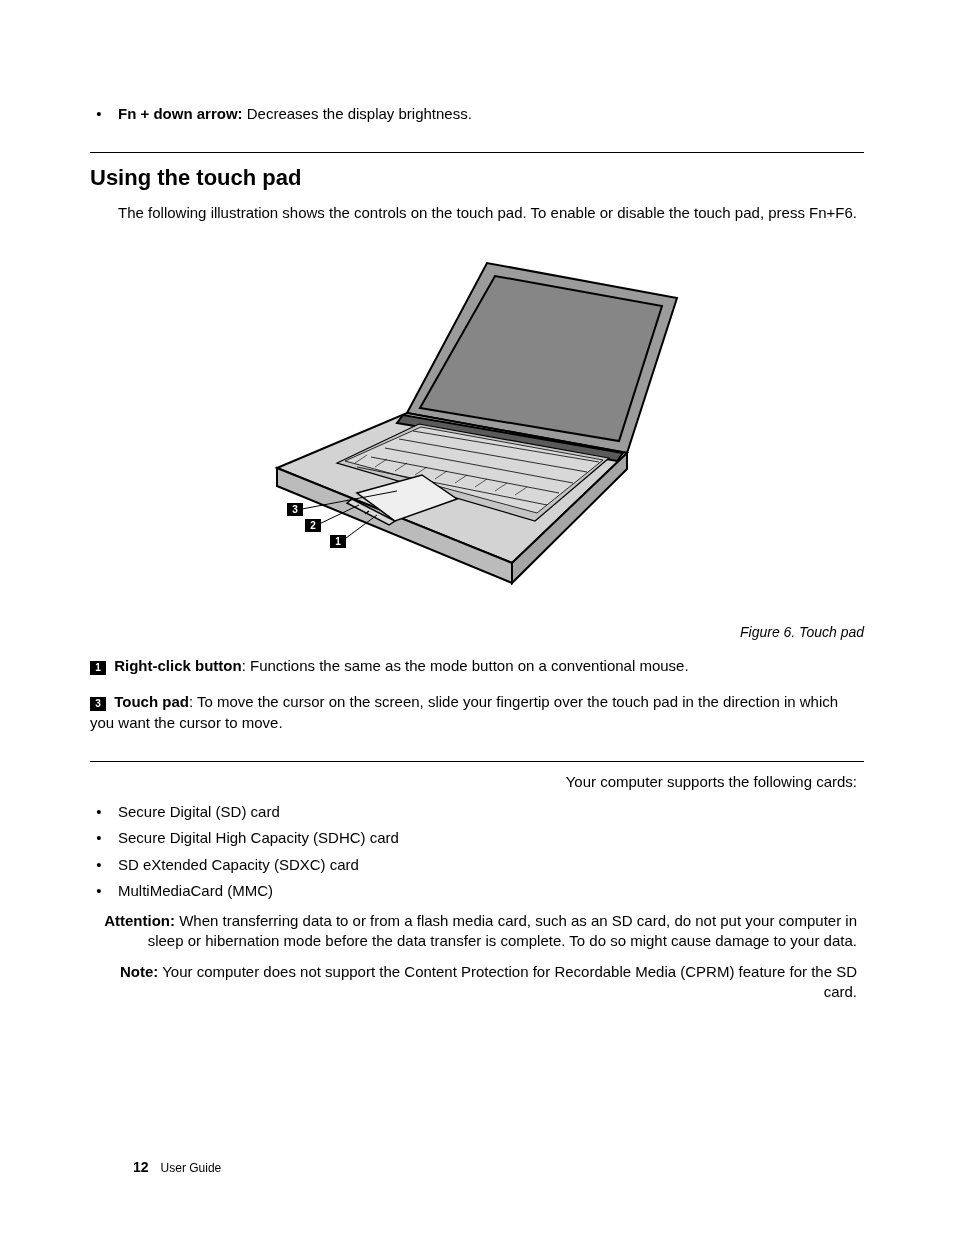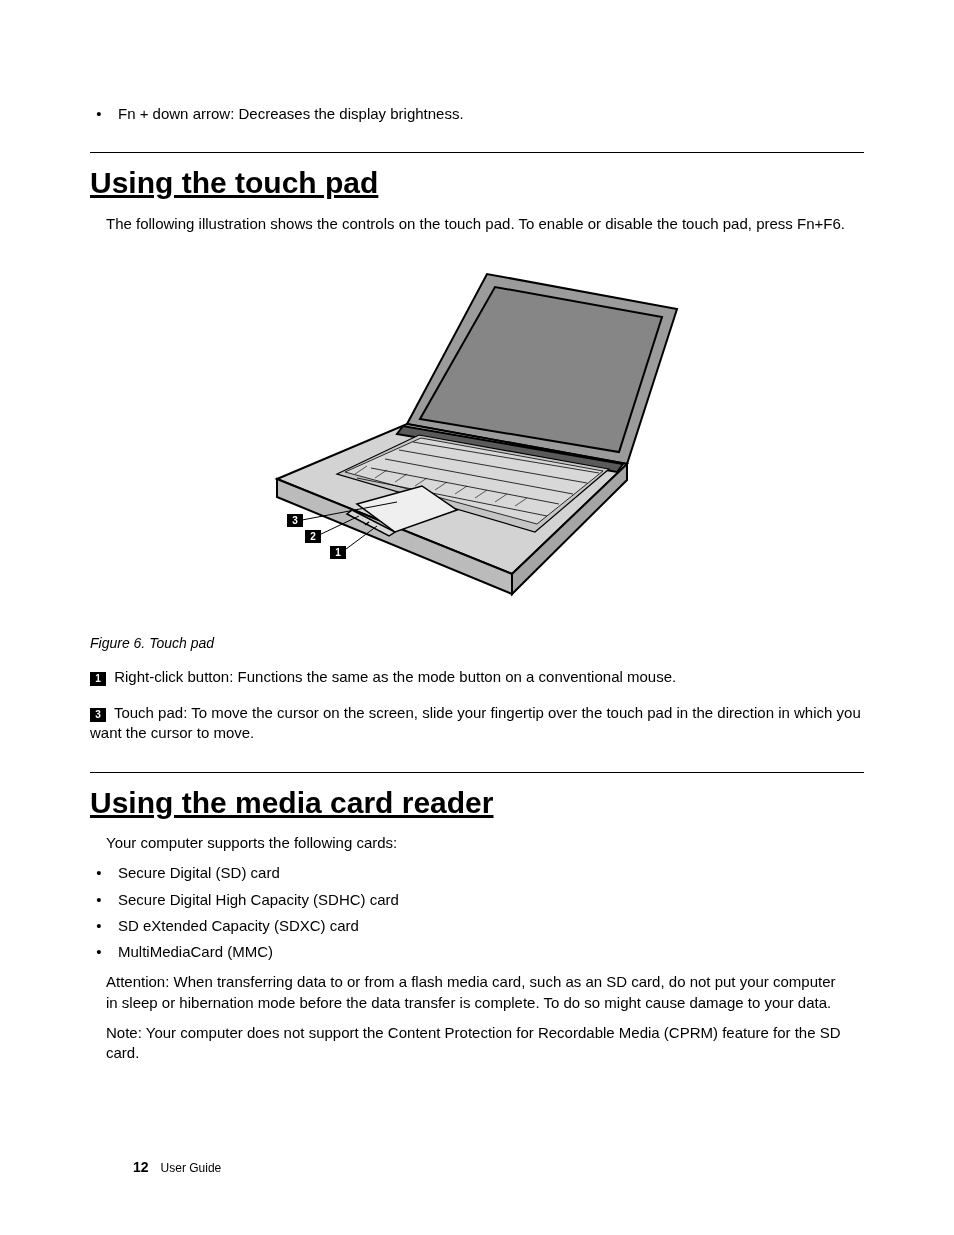--- a/index.html
+++ b/index.html
@@ -26,36 +26,36 @@
   .bullet-dot {
     width: 18px;
     text-align: center;
   }
   hr.sec {
     border: none;
     border-top: 1.2px solid #000;
     margin: 28px 0 10px 0;
   }
   h2.sec-title {
-    font-size: 30px;
+    font-size: 22px;
     font-weight: bold;
     margin: 4px 0 10px 0;
-    text-decoration: underline;
-  }
-  .para { margin: 10px 16px; }
+  }
+  .para { margin: 10px 7px; text-align: right; }
   .figure-block {
     width: 100%;
     display: flex;
     justify-content: center;
     margin: 20px 0 10px 0;
   }
   .fig-caption {
     font-style: italic;
     font-size: 14px;
     margin: 20px 0 14px 0;
+    text-align: right;
   }
   .callout {
     display: inline-flex;
     align-items: center;
     justify-content: center;
     width: 16px;
     height: 14px;
     background: #000;
     color: #fff;
     font-size: 10px;
@@ -64,21 +64,21 @@
     line-height: 14px;
   }
   .legend-row { margin: 10px 0 16px 0; }
   .footer {
     position: absolute;
     left: 90px;
     bottom: 58px;
     font-size: 12px;
   }
   .footer .pn { font-weight: bold; font-size: 14px; margin-right: 12px; margin-left: 43px; }
-  .bold { font-weight: normal; }
+  .bold { font-weight: bold; }
 </style>
 </head>
 <body>
 
 <div class="page">
 
   <div class="bullet-row">
     <div class="bullet-dot">•</div>
     <div>
       <span class="bold">Fn + down arrow:</span><span> Decreases the display brightness.</span>
@@ -158,21 +158,20 @@
   <div class="fig-caption">Figure 6.  Touch pad</div>
 
   <div class="legend-row">
     <span class="callout">1</span><span class="bold"> Right-click button</span><span>: Functions the same as the mode button on a conventional mouse.</span>
   </div>
   <div class="legend-row">
     <span class="callout">3</span><span class="bold"> Touch pad</span><span>: To move the cursor on the screen, slide your fingertip over the touch pad in the direction in which you want the cursor to move.</span>
   </div>
 
   <hr class="sec">
-  <h2 class="sec-title">Using the media card reader</h2>
 
   <div class="para">Your computer supports the following cards:</div>
 
   <div class="bullet-row">
     <div class="bullet-dot">•</div>
     <div>Secure Digital (SD) card</div>
   </div>
   <div class="bullet-row">
     <div class="bullet-dot">•</div>
     <div>Secure Digital High Capacity (SDHC) card</div>

